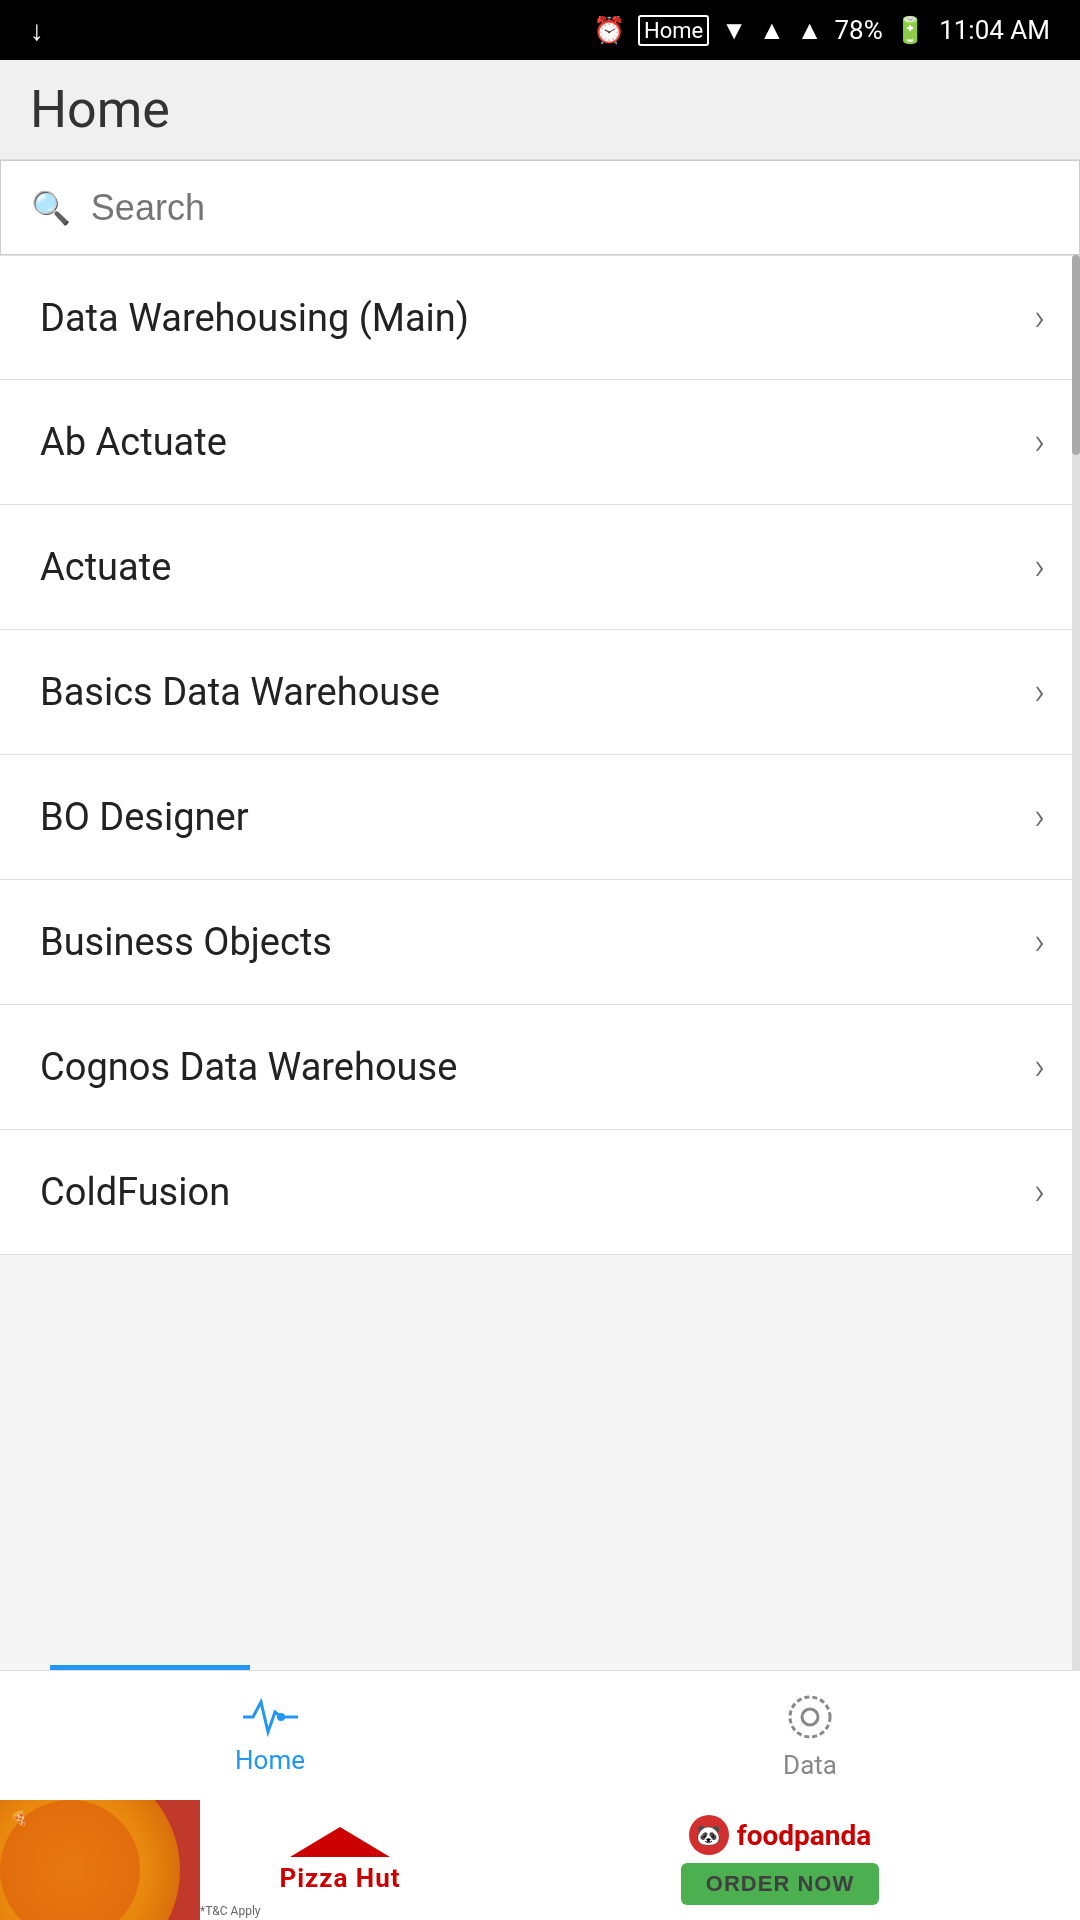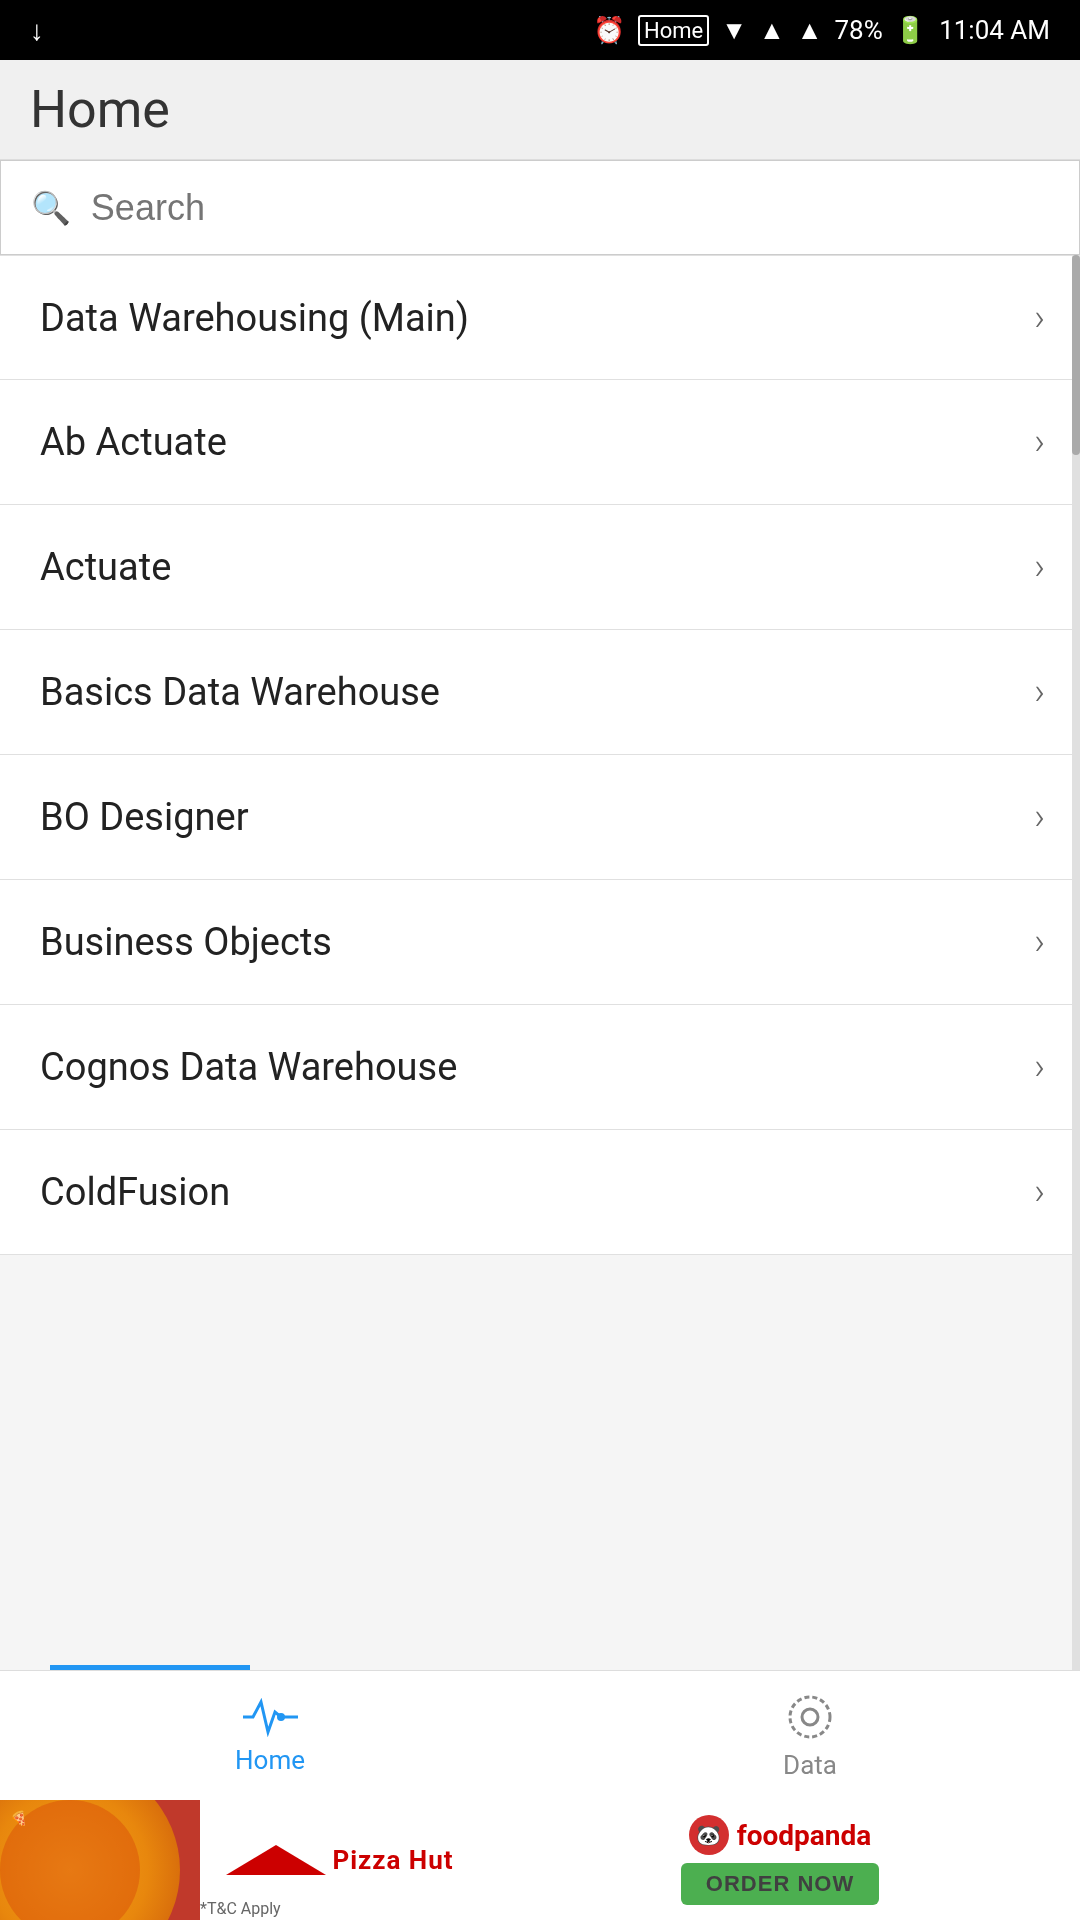--- a/index.html
+++ b/index.html
@@ -322,32 +322,32 @@
 <div class="ad-banner">
 
   <div class="ad-pizza">
     <div style="position:relative; width:100%; height:100%; overflow:hidden;">
       <div style="position:absolute; width:220px; height:220px; background:radial-gradient(circle, #f4a21c 0%, #e8870d 50%, #c44d0a 100%); border-radius:50%; top:-40px; left:-40px; z-index:1;"></div>
       <div style="position:absolute; width:140px; height:140px; background:#d94f0a; border-radius:50%; top:0px; left:0px; z-index:2; opacity:0.5;"></div>
       <div style="position:absolute; top:10px; left:10px; z-index:3; color:#555; font-size:14px;">🍕</div>
     </div>
   </div>
 
-  <div style="width:280px; height:120px; background:white; display:flex; flex-direction:row; align-items:center; justify-content:center; gap:6px; padding:0 15px;">
+  <div style="width:280px; height:120px; background:white; display:flex; flex-direction:column; align-items:center; justify-content:center; gap:6px; padding:0 15px;">
     <div style="width:0; height:0; border-left:50px solid transparent; border-right:50px solid transparent; border-bottom:30px solid #cc0000;"></div>
     <span style="font-size:26px; font-weight:bold; color:#cc0000; letter-spacing:1px;">Pizza Hut</span>
   </div>
 
   <div style="flex:1; height:120px; background:white; display:flex; flex-direction:column; align-items:center; justify-content:center; gap:8px; padding:0 10px;">
     <div style="display:flex; align-items:center; gap:8px;">
       <div style="width:40px; height:40px; background:#d32f2f; border-radius:50%; display:flex; align-items:center; justify-content:center; font-size:20px;">🐼</div>
       <span style="font-size:28px; font-weight:bold; color:#cc0000;">foodpanda</span>
     </div>
     <button class="order-now-btn">ORDER NOW</button>
   </div>
 
   <div class="ad-controls">
     <span style="background:rgba(0,0,0,0.5); color:white; padding:2px 6px; font-size:20px;">×</span>
     <span style="background:rgba(0,0,0,0.5); color:white; padding:2px 6px; font-size:18px; border-radius:50%;">ⓘ</span>
   </div>
 
-  <div style="position:absolute; bottom:2px; left:200px; font-size:16px; color:#666;">*T&amp;C Apply</div>
+  <div style="position:absolute; bottom:2px; left:200px; font-size:12px; color:#666;">*T&amp;C Apply</div>
 </div>
 
 </body></html>

